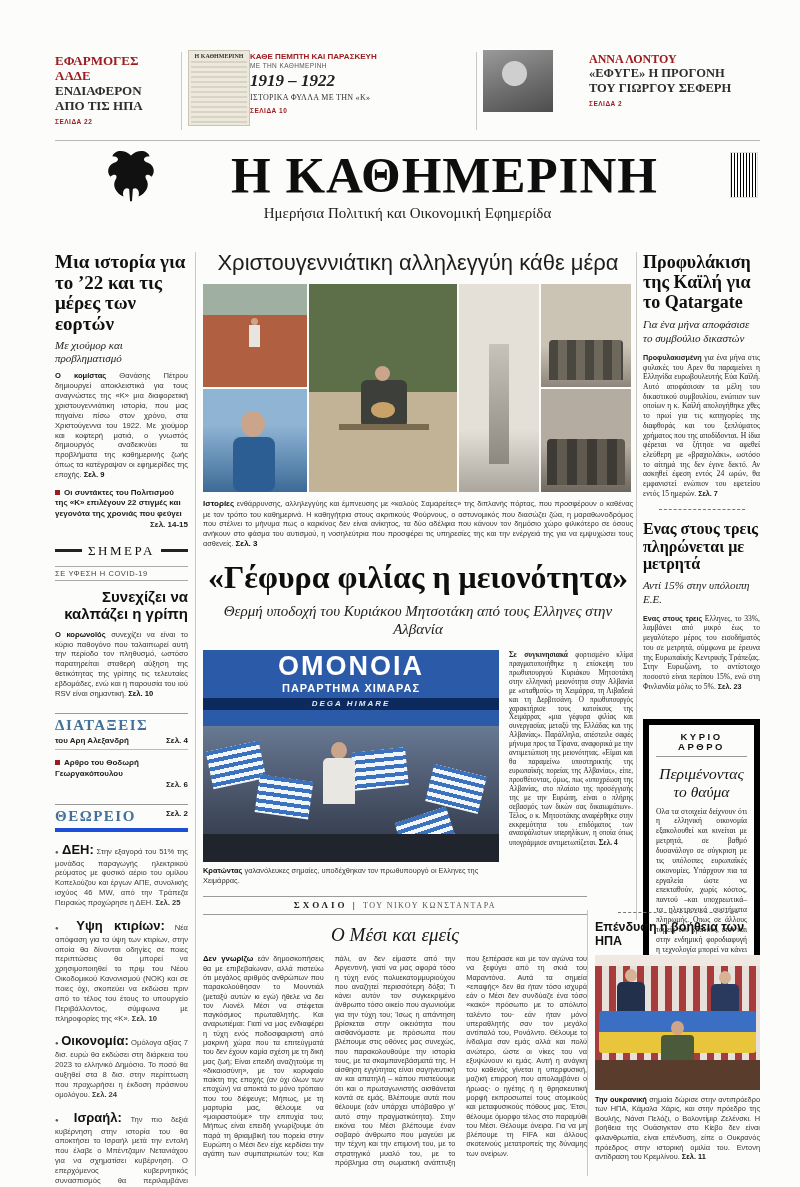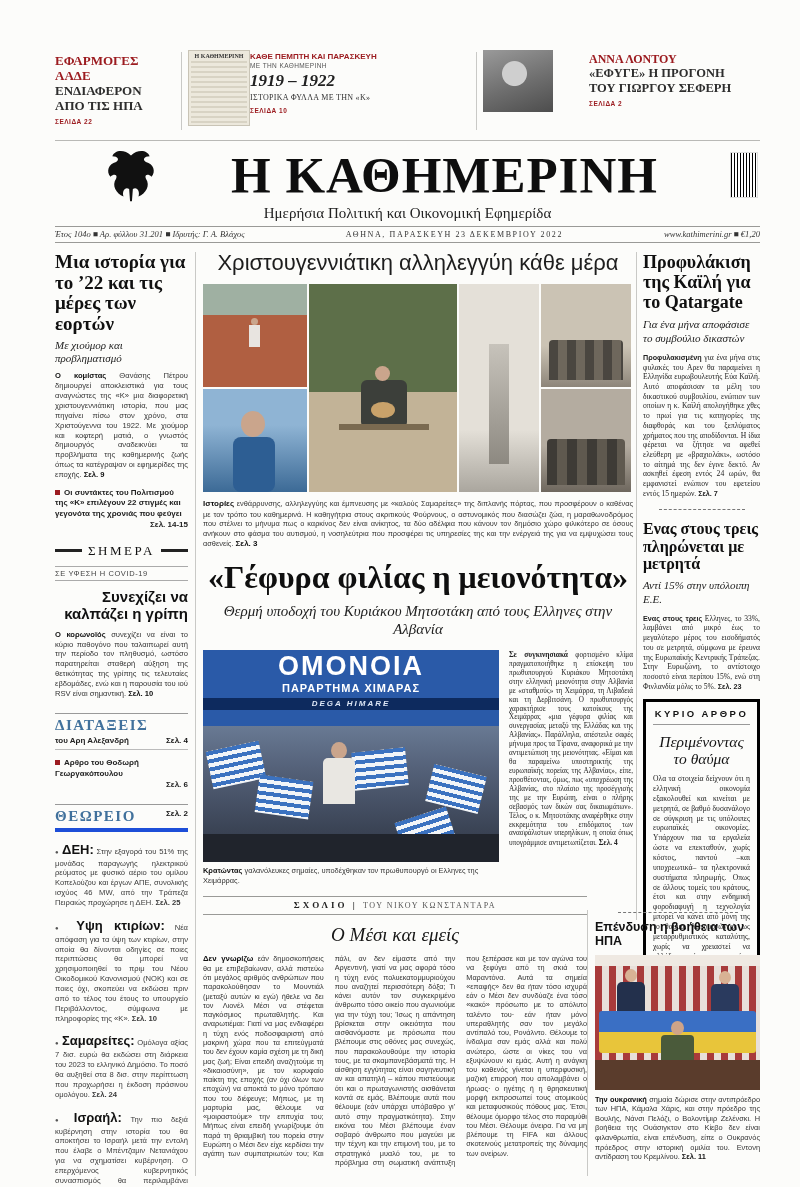--- a/index.html
+++ b/index.html
@@ -112,21 +112,21 @@
   .sch-body b { font-size:7.8px; color:#111; }
 
   
   .col-right { position:absolute; left:588px; top:2px; width:117px; }
   .rc-title { font:700 18px/1.12 "Liberation Serif", serif; color:#101010; }
   .rc-deck { margin-top:6px; font:italic 400 11px/1.2 "Liberation Serif", serif; color:#222; }
   .rc-body { margin-top:8px; font:400 7.6px/1.28 "Liberation Serif", serif; color:#222; text-align:justify; }
   .rc-body b { font-family:"Liberation Sans", sans-serif; font-size:7.2px; }
   .dashed-sep { margin:10px auto; width:86px; border-top:1px dashed #777; }
   .rc2-title { font:700 16px/1.12 "Liberation Serif", serif; color:#101010; }
-  .kyrio { margin-top:8px; border:3px solid #000000; padding:7px 7px 9px; }
+  .kyrio { margin-top:28px; border:6px solid #000000; padding:7px 7px 9px; }
   .kyrio-label { text-align:center; font:700 9.5px/1 "Liberation Sans", sans-serif; letter-spacing:2.5px; color:#111; padding-bottom:5px; border-bottom:1px solid #999; }
   .kyrio-title { margin-top:8px; text-align:center; font:italic 400 15.5px/1.1 "Liberation Serif", serif; color:#141414; }
   .kyrio-body { margin-top:7px; font:400 7.6px/1.3 "Liberation Serif", serif; color:#222; text-align:justify; }
 
   
   .us-block { position:absolute; left:540px; top:662px; width:165px; }
   .us-sep { width:120px; margin:0 auto 8px; border-top:1px dashed #777; }
   .us-title { font:700 12.5px/1.1 "Liberation Sans", sans-serif; color:#101010; }
   .us-photo { margin-top:6px; width:165px; height:135px; position:relative; overflow:hidden;
       background:linear-gradient(180deg, #efe9e2 0 8%, transparent 8%),
@@ -181,25 +181,20 @@
       <svg viewBox="0 0 60 60" width="56" height="56">
           <path d="M30 9 C23 2 12 3 10 10 C16 10 18 14 14 16 C6 18 3 26 8 32 C12 28 16 30 14 34 C9 41 14 50 22 53 C20 47 24 42 28 45 L29 58 L31 58 L32 45 C36 42 40 47 38 53 C46 50 51 41 46 34 C44 30 48 28 52 32 C57 26 54 18 46 16 C42 14 44 10 50 10 C48 3 37 2 30 9 Z" fill="#111"></path>
         </svg>
     </div>
     <div class="mast-title">Η ΚΑΘΗΜΕΡΙΝΗ</div>
     <div class="barcode-wrap">
       <div class="barcode"></div>
     </div>
   </div>
   <div class="mast-sub">Ημερήσια Πολιτική και Οικονομική Εφημερίδα</div>
-  <div class="dateline">
-    <span class="dl-left">Έτος 104ο ■ Αρ. φύλλου 31.201 ■ Ιδρυτής: Γ. Α. Βλάχος</span>
-    <span class="dl-center">ΑΘΗΝΑ, ΠΑΡΑΣΚΕΥΗ 23 ΔΕΚΕΜΒΡΙΟΥ 2022</span>
-    <span class="dl-right">www.kathimerini.gr ■ €1,20</span>
-  </div>
 
   <div class="main">
     <div class="vr vr1"></div>
     <div class="vr vr2"></div>
     <div class="vr vr3"></div>
 
     <div class="col-left">
       <div class="lc-title">Μια ιστορία για το ’22 και τις μέρες των εορτών</div>
       <div class="lc-sub">Με χιούμορ και προβληματισμό</div>
       <p class="small-body"><b>Ο κομίστας</b> <span>Θανάσης Πέτρου δημιουργεί αποκλειστικά για τους αναγνώστες της «Κ» μια διαφορετική χριστουγεννιάτικη ιστορία, που μας πηγαίνει πίσω στον χρόνο, στα Χριστούγεννα του 1922. Με χιούμορ και κοφτερή ματιά, ο γνωστός δημιουργός αναδεικνύει τα προβλήματα της καθημερινής ζωής όπως τα κατέγραψαν οι εφημερίδες της εποχής.</span> <b>Σελ. 9</b></p>
@@ -231,21 +226,21 @@
       </div>
       <div class="sec-block">
         <div class="sec-row" style="border-bottom:4px solid #1d4ed8; margin-top:0;">
           <span class="sec-title">ΘΕΩΡΕΙΟ</span>
           <span class="sec-page">Σελ. 2</span>
         </div>
       </div>
 
       <p class="brief"><span class="dot">●</span> <b class="lbl">ΔΕΗ:</b> <span>Στην εξαγορά του 51% της μονάδας παραγωγής ηλεκτρικού ρεύματος με φυσικό αέριο του ομίλου Κοπελούζου και έργων ΑΠΕ, συνολικής ισχύος 46 MW, από την Τράπεζα Πειραιώς προχώρησε η ΔΕΗ.</span> <b>Σελ. 25</b></p>
       <p class="brief"><span class="dot">●</span> <b class="lbl">Υψη κτιρίων:</b> <span>Νέα απόφαση για τα ύψη των κτιρίων, στην οποία θα δίνονται οδηγίες σε ποιες περιπτώσεις θα μπορεί να χρησιμοποιηθεί το πριμ του Νέου Οικοδομικού Κανονισμού (ΝΟΚ) και σε ποιες όχι, σκοπεύει να εκδώσει πριν από το τέλος του έτους το υπουργείο Περιβάλλοντος, σύμφωνα με πληροφορίες της «Κ».</span> <b>Σελ. 10</b></p>
-      <p class="brief"><span class="dot">●</span> <b class="lbl">Σαμαρείτες:</b> <span>Ομόλογα αξίας 7 δισ. ευρώ θα εκδώσει στη διάρκεια του 2023 το ελληνικό Δημόσιο. Το ποσό θα αυξηθεί στα 8 δισ. στην περίπτωση που προχωρήσει η έκδοση πράσινου ομολόγου.</span> <b>Σελ. 24</b></p>
+      <p class="brief"><span class="dot">●</span> <b class="lbl">Οικονομία:</b> <span>Ομόλογα αξίας 7 δισ. ευρώ θα εκδώσει στη διάρκεια του 2023 το ελληνικό Δημόσιο. Το ποσό θα αυξηθεί στα 8 δισ. στην περίπτωση που προχωρήσει η έκδοση πράσινου ομολόγου.</span> <b>Σελ. 24</b></p>
       <p class="brief"><span class="dot">●</span> <b class="lbl">Ισραήλ:</b> <span>Την πιο δεξιά κυβέρνηση στην ιστορία του θα αποκτήσει το Ισραήλ μετά την εντολή που έλαβε ο Μπέντζαμιν Νετανιάχου για να σχηματίσει κυβέρνηση. Ο επερχόμενος κυβερνητικός συνασπισμός θα περιλαμβάνει ακροδεξιά συντηρητικά και ακραία θρησκευτικά κόμματα.</span> </p>
     </div>
 
     <div class="col-center">
       <div class="sol-title">Χριστουγεννιάτικη αλληλεγγύη κάθε μέρα</div>
       <div class="photo-strip">
         <div class="ps-col">
           <div class="ph ph-runner">
             <div class="fig head" style="left:48px;top:34px;width:7px;height:7px;"></div>
             <div class="fig" style="left:46px;top:41px;width:11px;height:22px;background:#e8e4e0;"></div>

